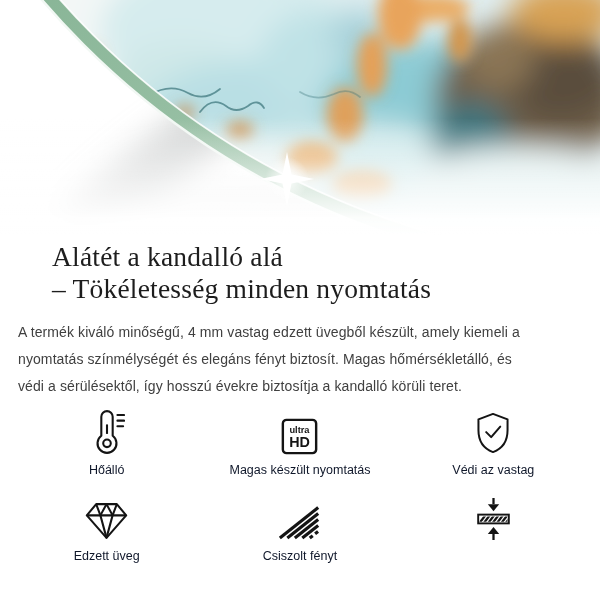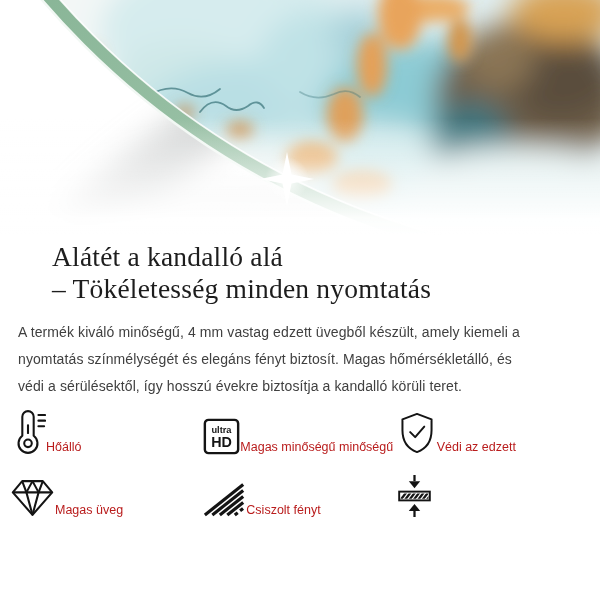--- a/index.html
+++ b/index.html
@@ -18,23 +18,23 @@
   }
   .title .h-line{display:block;}
   .desc{
     margin:14px 40px 0 18px;width:514px;
     font-size:14px;line-height:27px;color:#404040;letter-spacing:.1px;
   }
   .features{
     margin:10px 10px 0 10px;
     display:grid;grid-template-columns:1fr 1fr 1fr;row-gap:18px;
   }
-  .feature{display:flex;flex-direction:row;align-items:flex-end;}
+  .feature{display:flex;flex-direction:column;align-items:center;}
   .icon-box{height:45px;display:flex;align-items:flex-end;justify-content:center;}
-  .feature-label{margin-top:7px;font-size:12.5px;line-height:16px;color:#b91c1c;text-align:center;}
+  .feature-label{margin-top:7px;font-size:12.5px;line-height:16px;color:#0f172a;text-align:center;}
   .ic{stroke:#141414;fill:none;stroke-width:2.2;}
 </style>
 </head>
 <body>
 
 <div class="hero">
   <svg width="600" height="236" viewBox="0 0 600 236">
     <defs>
       <clipPath id="discClip">
           <circle cx="639" cy="-511" r="772"></circle>
@@ -146,44 +146,44 @@
   </div>
 
   <div class="feature">
     <div class="icon-box">
       <svg width="37" height="37" viewBox="0 0 40 40">
         <rect x="2" y="2" width="36" height="36" rx="4" fill="none" stroke="#141414" stroke-width="2.6"></rect>
         <text x="20" y="16" text-anchor="middle" font-family="Liberation Sans, sans-serif" font-size="10" font-weight="700" fill="#141414">ultra</text>
         <text x="20" y="31" text-anchor="middle" font-family="Liberation Sans, sans-serif" font-size="15.5" font-weight="700" fill="#141414">HD</text>
       </svg>
     </div>
-    <div class="feature-label">Magas minőségű minőségű</div>
+    <div class="feature-label">Magas készült nyomtatás</div>
   </div>
 
   <div class="feature">
     <div class="icon-box">
       <svg width="40" height="44" viewBox="0 0 44 48">
         <path class="ic" stroke-width="2.4" stroke-linejoin="round" d="M22 3 L38 9 V21 C38 33.5 31.5 41.5 22 45 C12.5 41.5 6 33.5 6 21 V9 Z"></path>
         <path class="ic" stroke-width="2.4" stroke-linecap="round" stroke-linejoin="round" d="M14.5 23 L20 28.5 L30 17"></path>
       </svg>
     </div>
-    <div class="feature-label">Védi az edzett</div>
+    <div class="feature-label">Védi az vastag</div>
   </div>
 
   <div class="feature">
     <div class="icon-box">
       <svg width="45" height="40" viewBox="0 0 48 42">
         <path class="ic" stroke-linejoin="round" d="M13 3 H35 L45 15 L24 39 L3 15 Z"></path>
         <path class="ic" d="M3 15 H45"></path>
         <path class="ic" stroke-linejoin="round" d="M13 3 L17.5 15 L24 39"></path>
         <path class="ic" stroke-linejoin="round" d="M35 3 L30.5 15 L24 39"></path>
         <path class="ic" stroke-linejoin="round" d="M17.5 15 L24 3 L30.5 15"></path>
       </svg>
     </div>
-    <div class="feature-label">Magas üveg</div>
+    <div class="feature-label">Edzett üveg</div>
   </div>
 
   <div class="feature">
     <div class="icon-box">
       <svg width="43" height="36" viewBox="0 0 46 38">
         <g stroke="#141414" stroke-width="3.4" fill="none">
           <path d="M2 35 L43 2.5"></path>
           <path d="M10 35 L43 8.9"></path>
           <path d="M18 35 L43 15.3"></path>
           <path d="M26 35 L43 21.7"></path>

